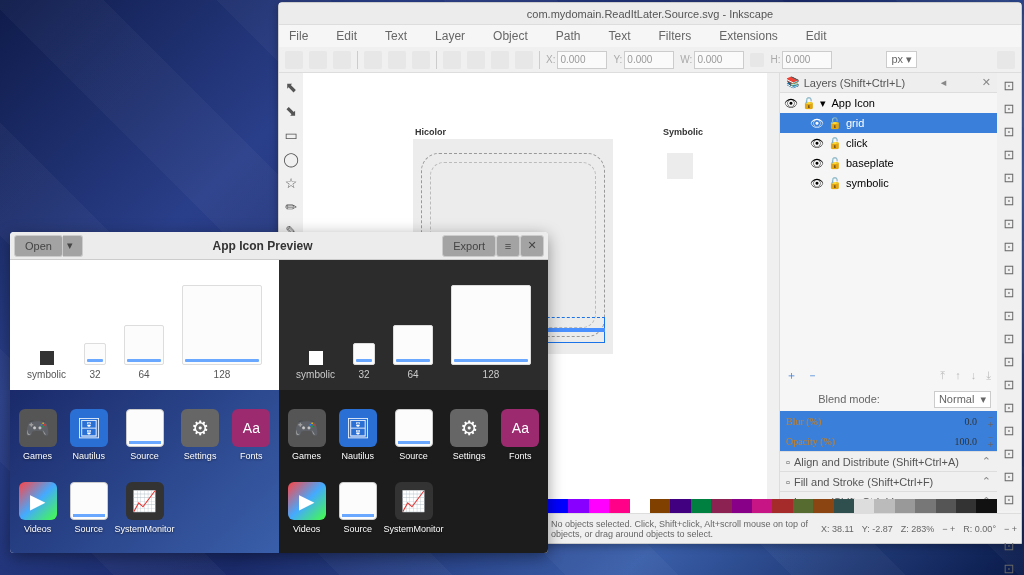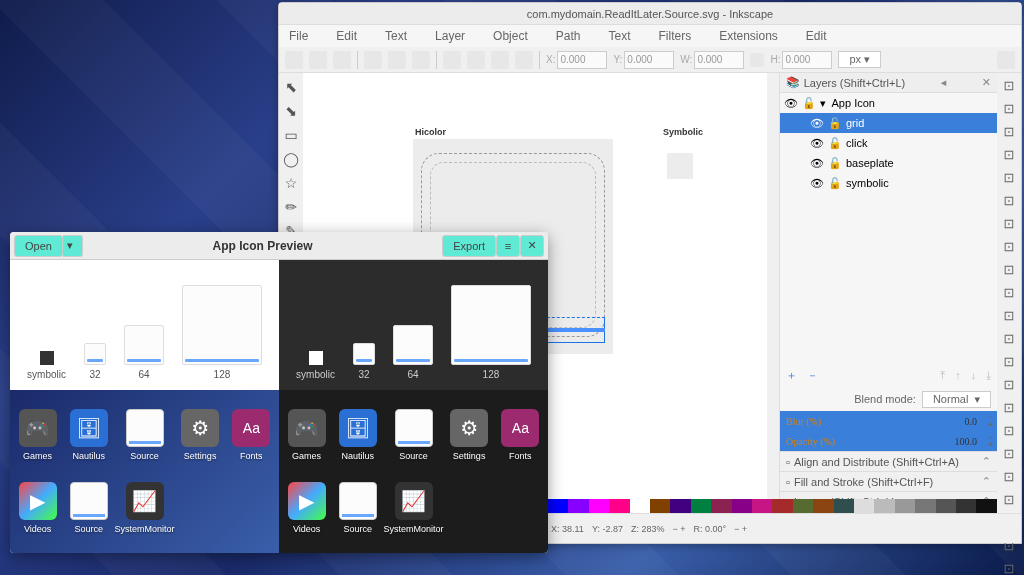--- a/index.html
+++ b/index.html
@@ -41,21 +41,21 @@
 .layer-row { height: 20px; display: flex; align-items: center; gap: 6px; padding: 0 4px; }
 .layer-row.sel { background: #3a7fd9; color: #fff; }
 .layer-row.child { padding-left: 30px; }
 .layer-eye { width: 12px; text-align:center; }
 .layer-lock { width: 12px; text-align:center; }
 .layer-space { flex:1; }
 .layer-ctrls { height: 24px; display: flex; align-items: center; padding: 0 6px; gap: 10px; color:#3a7fd9; }
 .layer-ctrls .sp { flex:1; }
 .layer-ctrls .g { color:#bbb; }
 .blend-row { height: 24px; display: flex; align-items: center; justify-content:flex-end; gap: 6px; padding: 0 6px; color:#666; }
-.blend-sel { border:1px solid #ccc; background:#fff; padding:1px 10px; font-size:11px; color:#666; }
+.blend-sel { border:1px solid #ccc; background:#fff; padding:1px 4px; font-size:11px; color:#666;margin-left:48px; }
 .slider-row { height: 20px; display: flex; align-items: center; background: #eee; font-family: Liberation Serif, serif; }
 .slider-row.blur .bar { flex:1; background:#3a7fd9; height:100%; width:0%; }
 .slider-row.op .bar { flex:1; background:#3a7fd9; height:100%; }
 .slider-lbl { position:absolute; left:6px; color:#fff; font-size:10px; mix-blend-mode:difference; }
 .slider-row { position:relative; }
 .slider-val { position:absolute; right:20px; color:#333; font-size:10px; }
 .slider-btns { position:absolute; right:2px; color:#666; font-size:9px; line-height:7px; }
 .collap { height: 20px; display: flex; align-items: center; padding: 0 6px; background: #f0f0f0; border-top:1px solid #ddd; gap:4px; color:#555; }
 .collap .chev { margin-left:auto; color:#888; }
 
@@ -63,21 +63,21 @@
 .snap-btn { width:18px; height:18px; border:1px solid transparent; display:flex; align-items:center; justify-content:center; font-size:13px; color:#666; }
 
 .palette-row { position:absolute; left:24px; right:24px; bottom:30px; height:14px; display:flex; }
 .pal { flex:1; }
 .statusbar { position:absolute; left:0; right:0; bottom:0; height:30px; background:#f0f0f0; border-top:1px solid #ddd; display:flex; align-items:center; font-size:9px; color:#666; padding:0 4px; gap:8px; }
 .statusbar .msg { flex:1; line-height:10px; }
 
 
 .preview { position: absolute; left: 10px; top: 232px; width: 538px; height: 321px; background: #fff; border-radius: 4px; box-shadow: 0 4px 16px rgba(0,0,0,.4); overflow: hidden; }
 .prev-titlebar { height: 28px; background: #ececec; display: flex; align-items: center; padding: 0 4px; border-bottom: 1px solid #ccc; }
-.tb-btn { height: 22px; padding: 0 10px; border: 1px solid #ccc; background: #5eead4; border-radius: 3px; font-size: 11px; color:#444; display:flex; align-items:center; }
+.tb-btn { height: 22px; padding: 0 10px; border: 1px solid #ccc; background: #a3a3a3; border-radius: 3px; font-size: 11px; color:#444; display:flex; align-items:center; }
 .tb-drop { width: 20px; border-left: none; border-radius: 0 3px 3px 0; padding:0 4px; }
 .prev-title { flex: 1; text-align: center; font-weight: bold; font-size: 12px; color: #333; }
 .tb-menu { width: 24px; padding:0; justify-content:center; }
 .tb-close { width: 24px; padding:0; justify-content:center; }
 
 .prev-body { height: 130px; display: flex; }
 .prev-half { flex: 1; display: flex; align-items: flex-end; justify-content: center; gap: 18px; padding-bottom: 10px; }
 .prev-half.light { background: #fff; }
 .prev-half.dark { background: #2c2c2c; }
 .size-item { display: flex; flex-direction: column; align-items: center; gap: 4px; }
@@ -319,20 +319,21 @@
       <div class="pal" style="background: rgb(221, 221, 221);"></div>
       <div class="pal" style="background: rgb(187, 187, 187);"></div>
       <div class="pal" style="background: rgb(153, 153, 153);"></div>
       <div class="pal" style="background: rgb(119, 119, 119);"></div>
       <div class="pal" style="background: rgb(85, 85, 85);"></div>
       <div class="pal" style="background: rgb(51, 51, 51);"></div>
       <div class="pal" style="background: rgb(17, 17, 17);"></div>
     </div>
   <div class="statusbar">
     <div style="width:260px"></div>
+    <div class="msg">No objects selected. Click, Shift+click, Alt+scroll mouse on top of objects, or drag around objects to select.</div>
     <div>X: <span>38.11</span></div>
     <div>Y: <span>-2.87</span></div>
     <div><span>Z:</span> <span>283%</span></div>
     <div>− +</div>
     <div><span>R:</span> <span>0.00°</span></div>
     <div>− +</div>
   </div>
 </div>
 
 <div class="preview">

